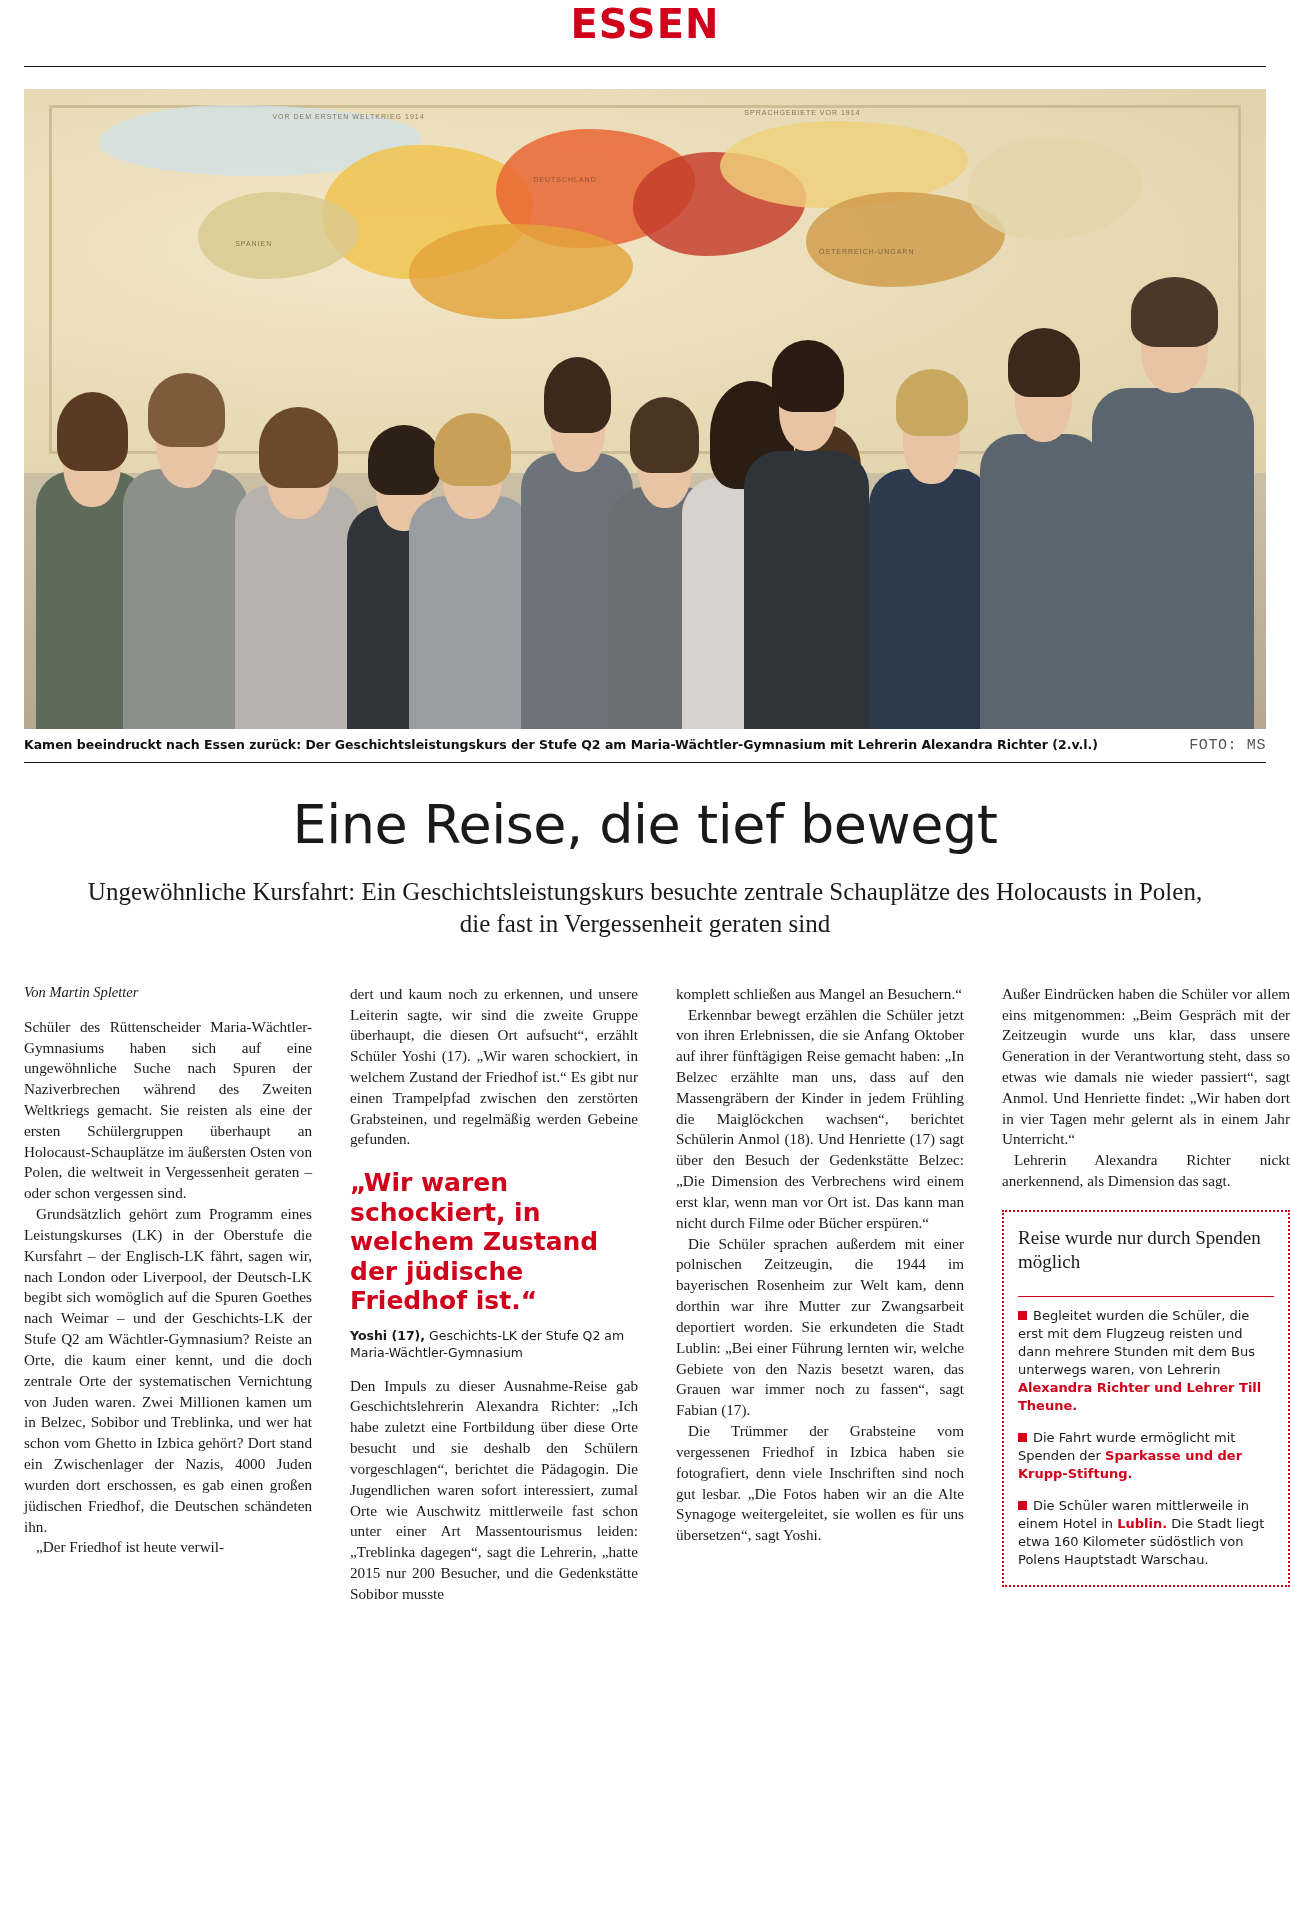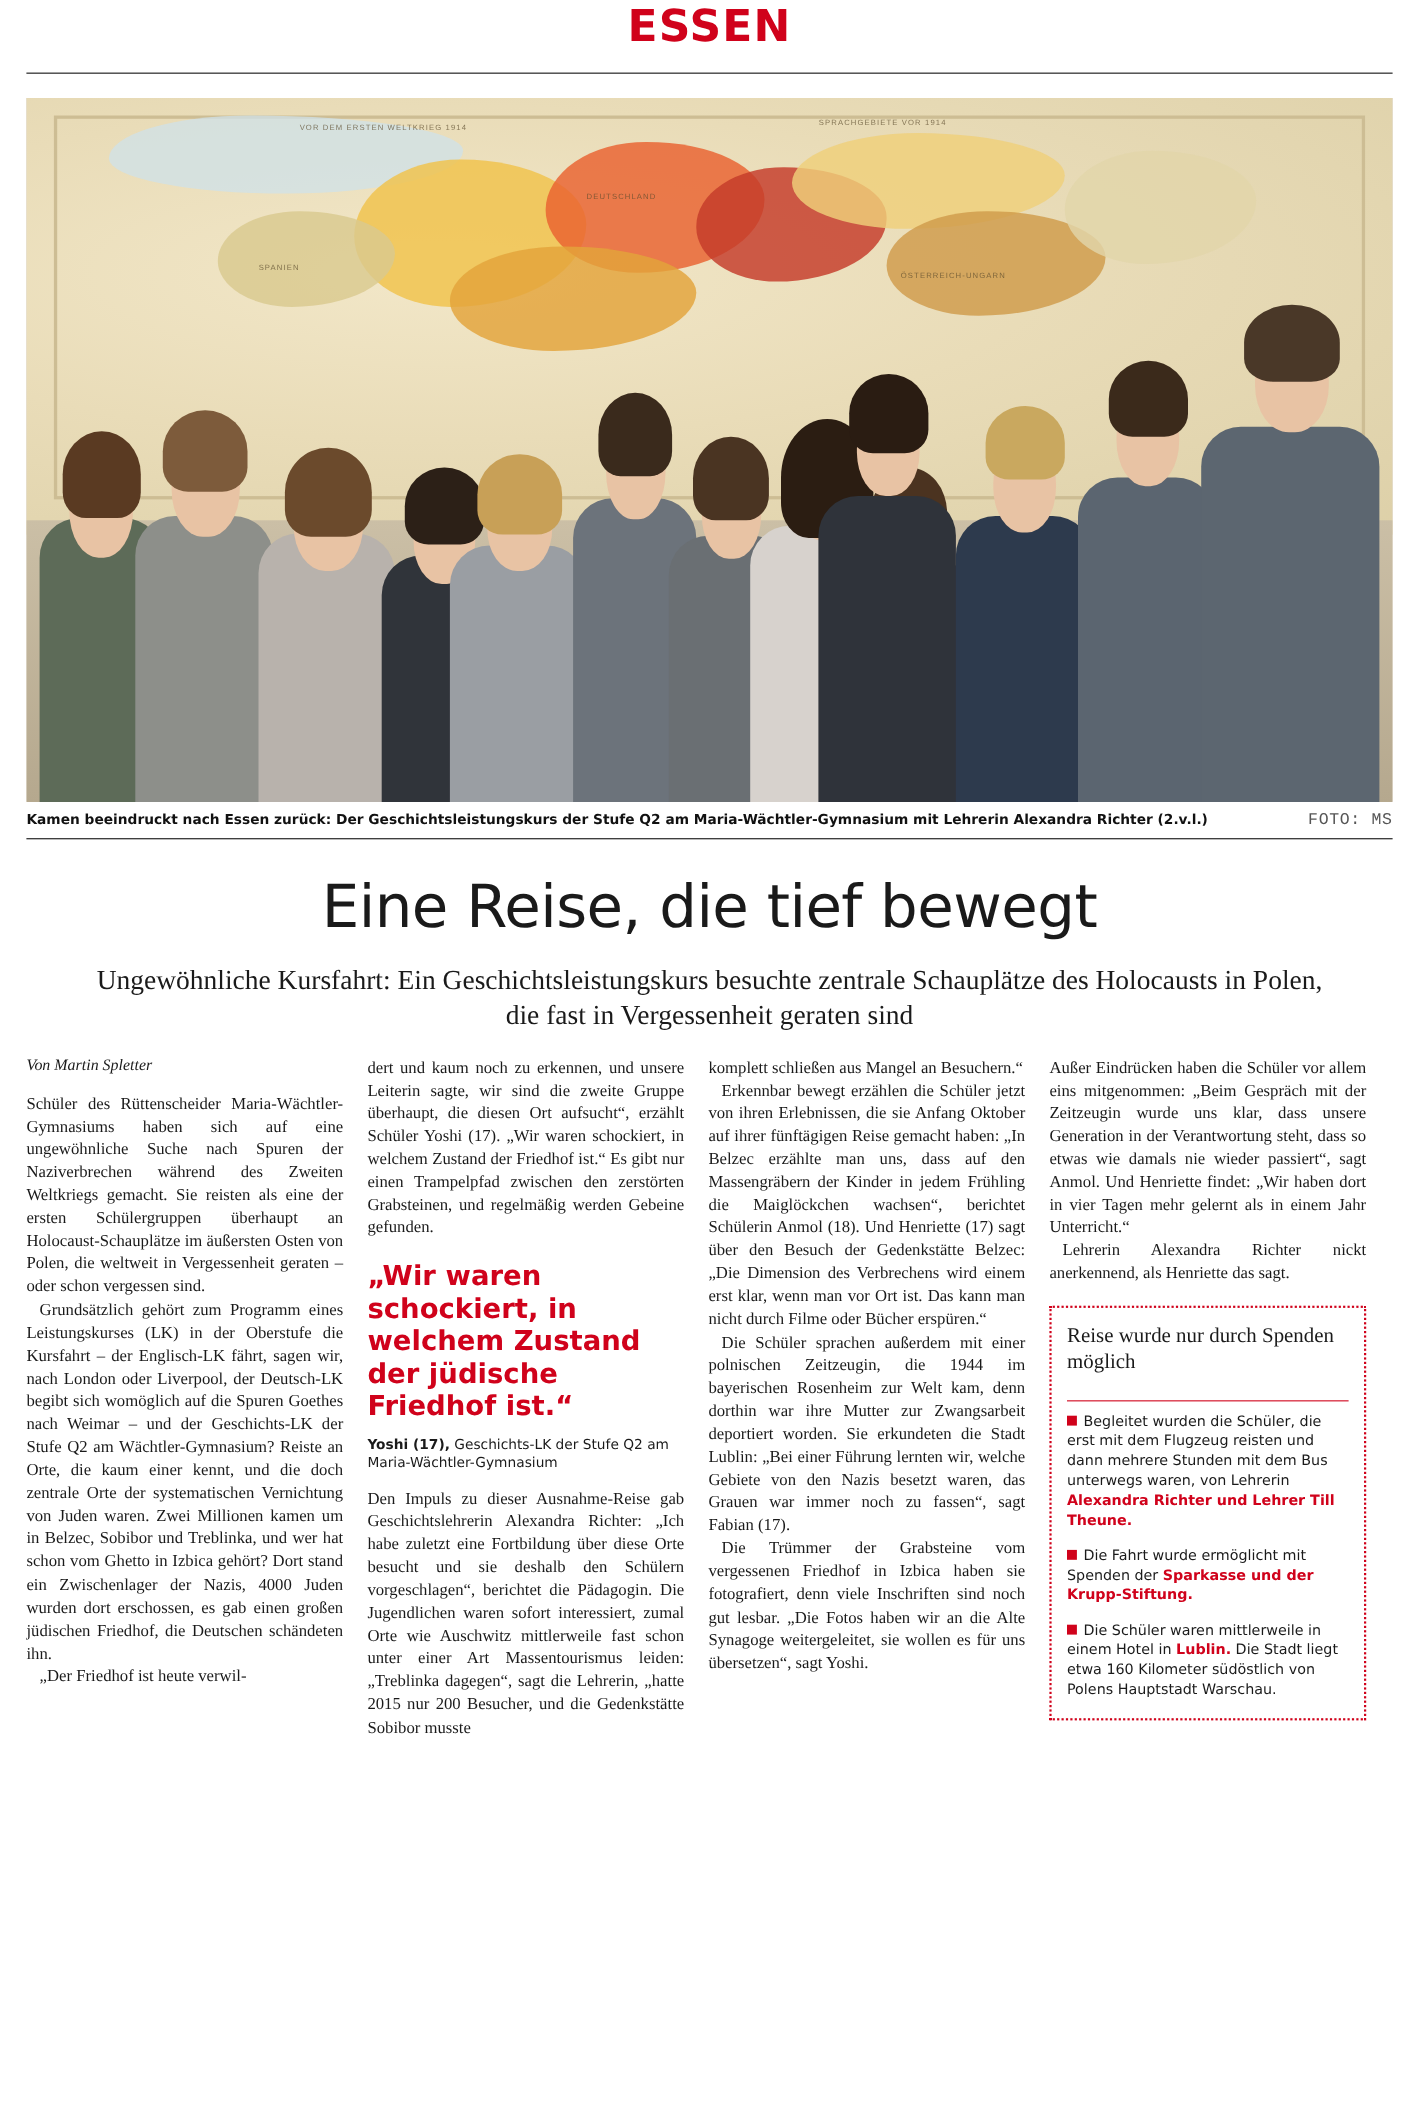--- a/index.html
+++ b/index.html
@@ -152,22 +152,22 @@
     font-family: "Liberation Serif", serif;
     font-size: 25px;
     line-height: 1.3;
     margin-top: 22px;
     padding: 0 60px;
   }
 
   
   .columns {
     display: flex;
-    gap: 22px;
-    margin-top: 20px;
+    gap: 38px;
+    margin-top: 43px;
   }
   .col {
     width: 288px;
     flex: 0 0 288px;
   }
   .byline {
     font-family: "Liberation Serif", serif;
     font-style: italic;
     font-size: 14.5px;
     margin-bottom: 16px;
@@ -357,21 +357,21 @@
 
     <div class="col">
       <p class="body-text">komplett schließen aus Mangel an Besuchern.“</p>
       <p class="body-text">Erkennbar bewegt erzählen die Schüler jetzt von ihren Erlebnissen, die sie Anfang Oktober auf ihrer fünftägigen Reise gemacht haben: „In Belzec erzählte man uns, dass auf den Massengräbern der Kinder in jedem Frühling die Maiglöckchen wachsen“, berichtet Schülerin Anmol (18). Und Henriette (17) sagt über den Besuch der Gedenkstätte Belzec: „Die Dimension des Verbrechens wird einem erst klar, wenn man vor Ort ist. Das kann man nicht durch Filme oder Bücher erspüren.“</p>
       <p class="body-text">Die Schüler sprachen außerdem mit einer polnischen Zeitzeugin, die 1944 im bayerischen Rosenheim zur Welt kam, denn dorthin war ihre Mutter zur Zwangsarbeit deportiert worden. Sie erkundeten die Stadt Lublin: „Bei einer Führung lernten wir, welche Gebiete von den Nazis besetzt waren, das Grauen war immer noch zu fassen“, sagt Fabian (17).</p>
       <p class="body-text">Die Trümmer der Grabsteine vom vergessenen Friedhof in Izbica haben sie fotografiert, denn viele Inschriften sind noch gut lesbar. „Die Fotos haben wir an die Alte Synagoge weitergeleitet, sie wollen es für uns übersetzen“, sagt Yoshi.</p>
     </div>
 
     <div class="col">
       <p class="body-text">Außer Eindrücken haben die Schüler vor allem eins mitgenommen: „Beim Gespräch mit der Zeitzeugin wurde uns klar, dass unsere Generation in der Verantwortung steht, dass so etwas wie damals nie wieder passiert“, sagt Anmol. Und Henriette findet: „Wir haben dort in vier Tagen mehr gelernt als in einem Jahr Unterricht.“</p>
-      <p class="body-text">Lehrerin Alexandra Richter nickt anerkennend, als Henriette das sagt.</p>
+      <p class="body-text">Lehrerin Alexandra Richter nickt anerkennend, als Dimension das sagt.</p>
 
       <div class="infobox">
         <h3>Reise wurde nur durch Spenden möglich</h3>
 
         <div class="info-item">
           <span class="bullet"></span><span>Begleitet wurden die Schüler, die erst mit dem Flugzeug reisten und dann mehrere Stunden mit dem Bus unterwegs waren, von Lehrerin </span><b>Alexandra Richter und Lehrer Till Theune.</b><span></span>
         </div>
 
         <div class="info-item">
           <span class="bullet"></span><span>Die Fahrt wurde ermöglicht mit Spenden der </span><b>Sparkasse und der Krupp-Stiftung.</b><span></span>

